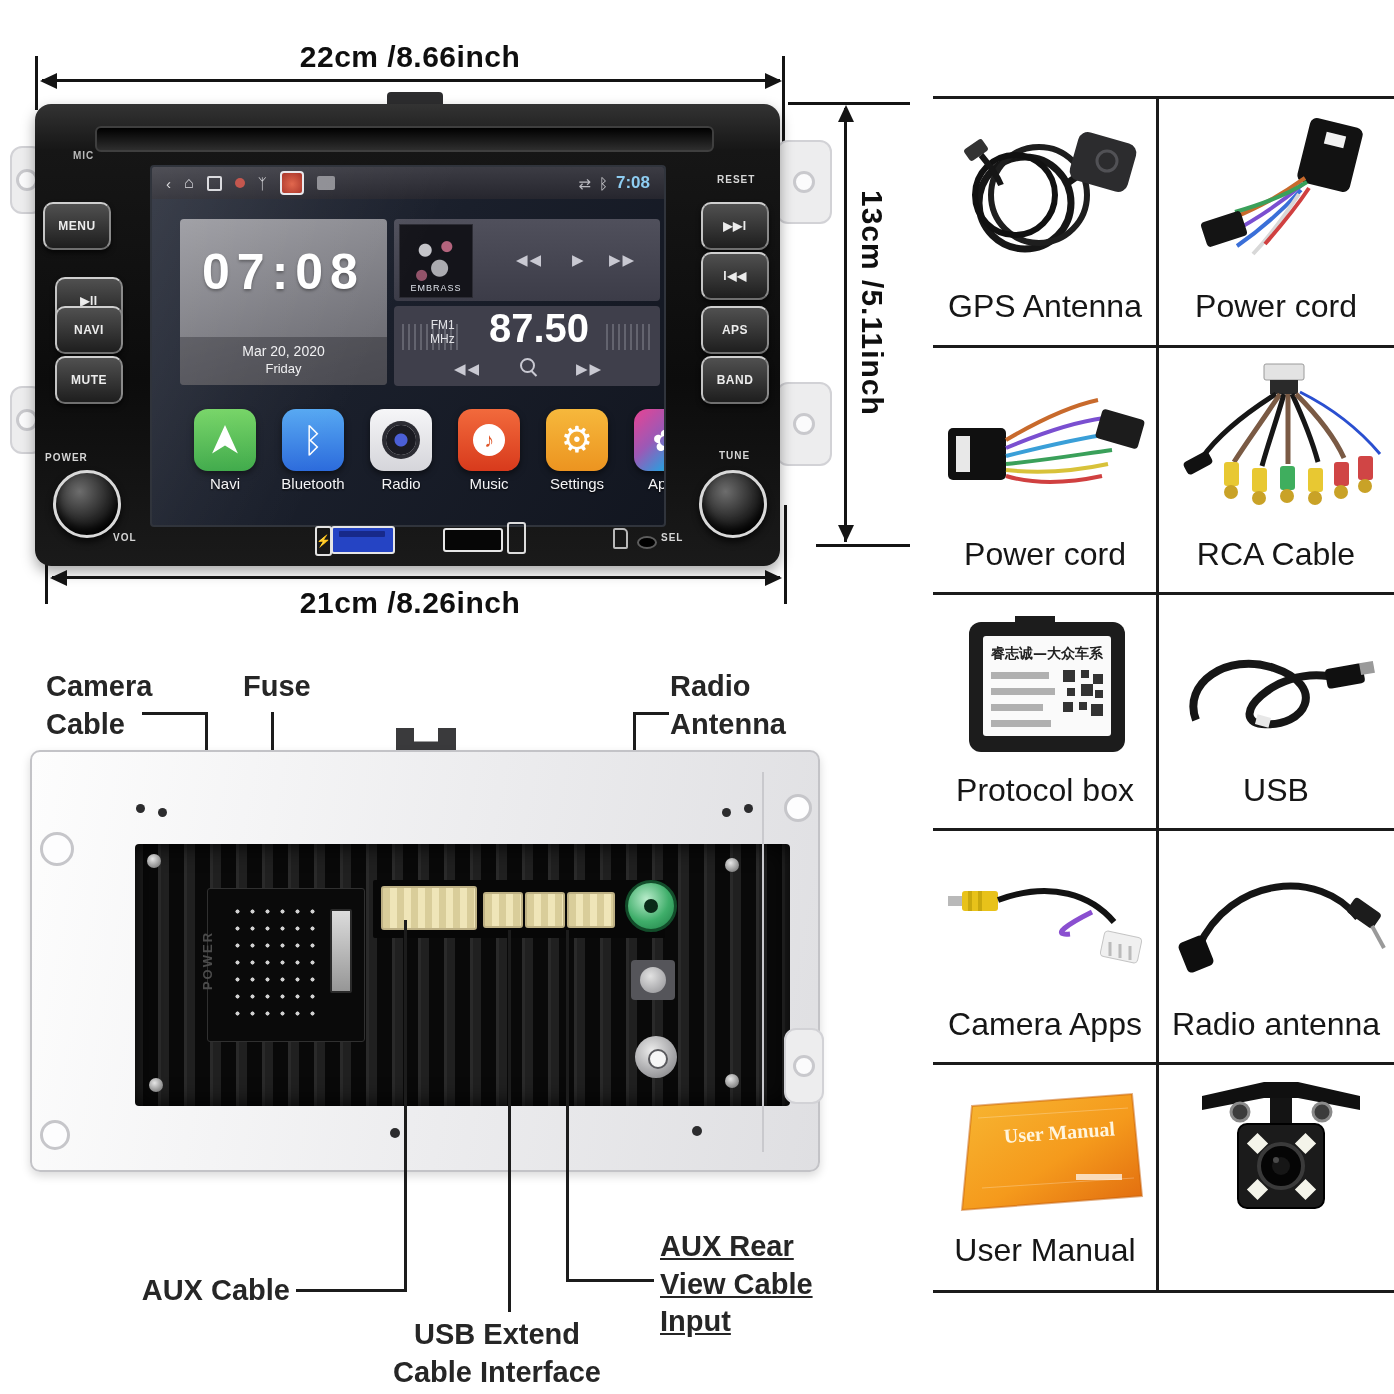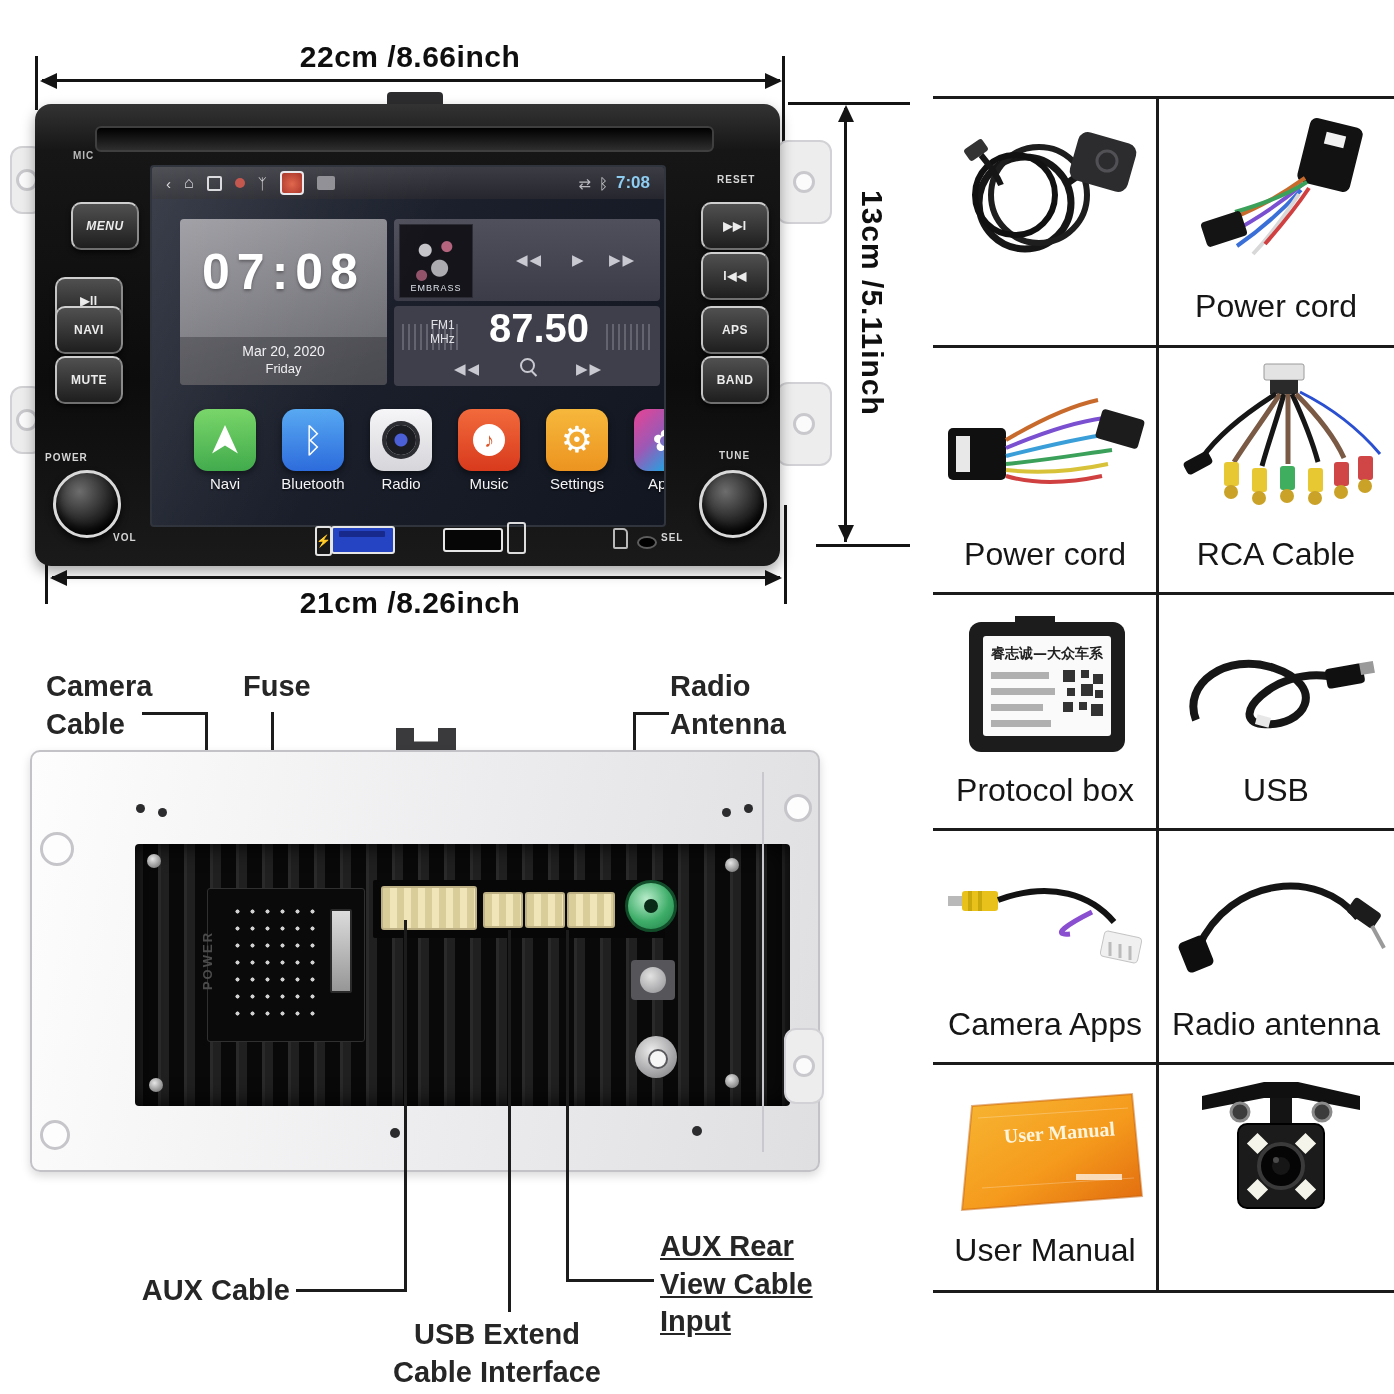--- a/index.html
+++ b/index.html
@@ -108,21 +108,21 @@
   <div class="ear" style="left:776px;top:382px;width:52px;height:80px;">
       <span class="hole"></span>
     </div>
   <div class="abs" style="left:387px;top:92px;width:56px;height:20px;background:#2d2d2f;border-radius:4px 4px 0 0;"></div>
 
   <div class="unit" style="left:35px;top:104px;width:745px;height:462px;">
     <div class="slot" style="left:60px;top:22px;width:615px;height:22px;"></div>
     <div class="panel-txt" style="left:38px;top:46px;font-size:10px;color:#b9b9b9;">MIC</div>
     <div class="panel-txt" style="left:682px;top:58px;font-size:10px;margin-top:12px;">RESET</div>
 
-    <div class="pbtn" style="left:36px;top:98px;font-style:italic;">MENU</div>
+    <div class="pbtn" style="left:8px;top:98px;">MENU</div>
     <div class="pbtn" style="left:20px;top:148px;margin-top:25px;">▶II</div>
     <div class="pbtn" style="left:20px;top:202px;">NAVI</div>
     <div class="pbtn" style="left:20px;top:252px;">MUTE</div>
 
     <div class="pbtn" style="left:666px;top:98px;">▶▶I</div>
     <div class="pbtn" style="left:666px;top:148px;">I◀◀</div>
     <div class="pbtn" style="left:666px;top:202px;">APS</div>
     <div class="pbtn" style="left:666px;top:252px;">BAND</div>
 
     <div class="panel-txt" style="left:10px;top:348px;font-size:10px;">POWER</div>
@@ -295,20 +295,21 @@
   <svg class="abs" style="left:945px;top:115px;" width="205" height="165" viewBox="0 0 205 165">
     <circle cx="80" cy="88" r="46" fill="none" stroke="#161616" stroke-width="7"></circle>
     <circle cx="94" cy="80" r="48" fill="none" stroke="#1e1e1e" stroke-width="6"></circle>
     <circle cx="70" cy="80" r="40" fill="none" stroke="#111" stroke-width="6"></circle>
     <path d="M120 70 C 140 55 150 50 160 48" fill="none" stroke="#161616" stroke-width="7"></path>
     <rect x="128" y="22" width="60" height="50" rx="10" transform="rotate(16 158 47)" fill="#2c2c2e"></rect>
     <circle cx="162" cy="46" r="10" fill="none" stroke="#515155" stroke-width="3"></circle>
     <rect x="20" y="28" width="22" height="14" rx="3" transform="rotate(-35 31 35)" fill="#333"></rect>
     <path d="M36 40 C 46 52 52 60 56 70" fill="none" stroke="#161616" stroke-width="6"></path>
   </svg>
+  <div class="acc-label" style="left:934px;top:288px;width:222px;">GPS Antenna</div>
 
   <svg class="abs" style="left:1175px;top:108px;" width="210" height="180" viewBox="0 0 210 180">
     <rect x="128" y="14" width="54" height="66" rx="7" transform="rotate(14 155 47)" fill="#121212"></rect>
     <rect x="150" y="26" width="20" height="12" transform="rotate(14 160 32)" fill="#f2f2f2"></rect>
     <path d="M130 70 C 95 95 70 105 40 118" fill="none" stroke="#c86a2c" stroke-width="4"></path>
     <path d="M128 76 C 100 100 75 115 50 128" fill="none" stroke="#7a4fd0" stroke-width="4"></path>
     <path d="M126 82 C 105 105 85 122 62 138" fill="none" stroke="#3a6fd8" stroke-width="4"></path>
     <path d="M132 74 C 110 88 88 96 60 104" fill="none" stroke="#3aa05a" stroke-width="4"></path>
     <path d="M124 86 C 108 110 95 128 78 146" fill="none" stroke="#d8d8d8" stroke-width="4"></path>
     <path d="M134 80 C 118 104 104 120 90 136" fill="none" stroke="#d04040" stroke-width="4"></path>

